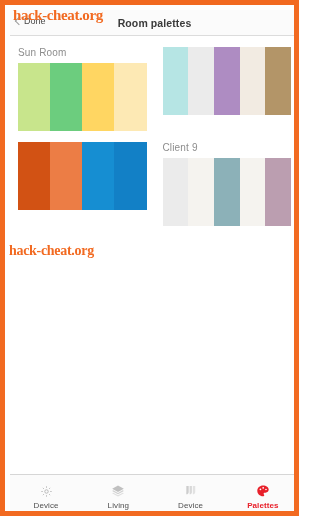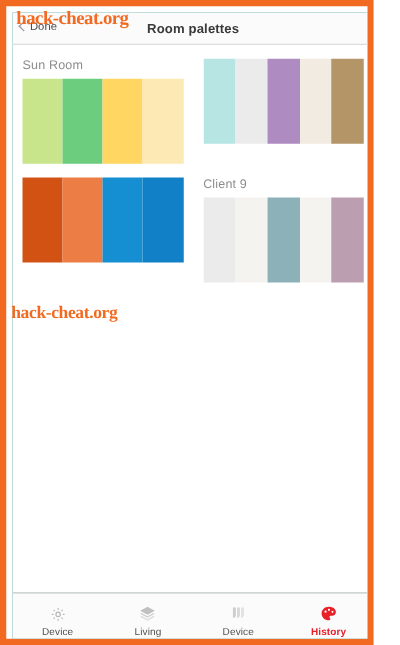--- a/index.html
+++ b/index.html
@@ -271,21 +271,21 @@
 
       <div class="tab active">
         <div class="tab-icon">
           <svg width="14" height="14" viewBox="0 0 24 24">
             <path d="M12 2.4C6.5 2.4 2.2 6.4 2.2 11.6c0 5.3 4.3 9.4 9.8 9.4 1.3 0 2.1-.8 2.1-1.8 0-.6-.3-1-.6-1.4-.3-.4-.5-.7-.5-1.2 0-1 .9-1.8 2-1.8h1.5c3 0 5.3-2.2 5.3-5.2 0-4.1-4.2-7.2-9.8-7.2z" fill="#e8202a"></path>
             <circle cx="7.6" cy="9.2" r="1.5" fill="#ffffff"></circle>
             <circle cx="12.3" cy="6.6" r="1.5" fill="#ffffff"></circle>
             <circle cx="17.1" cy="9.4" r="1.4" fill="#ffffff"></circle>
           </svg>
         </div>
-        <div class="tab-label">History</div>
+        <div class="tab-label">Palettes</div>
       </div>
 
     </div>
   </div>
 
   <div class="watermark">hack-cheat.org</div>
   <div class="watermark2">hack-cheat.org</div>
 </div>
 
 </body></html>

